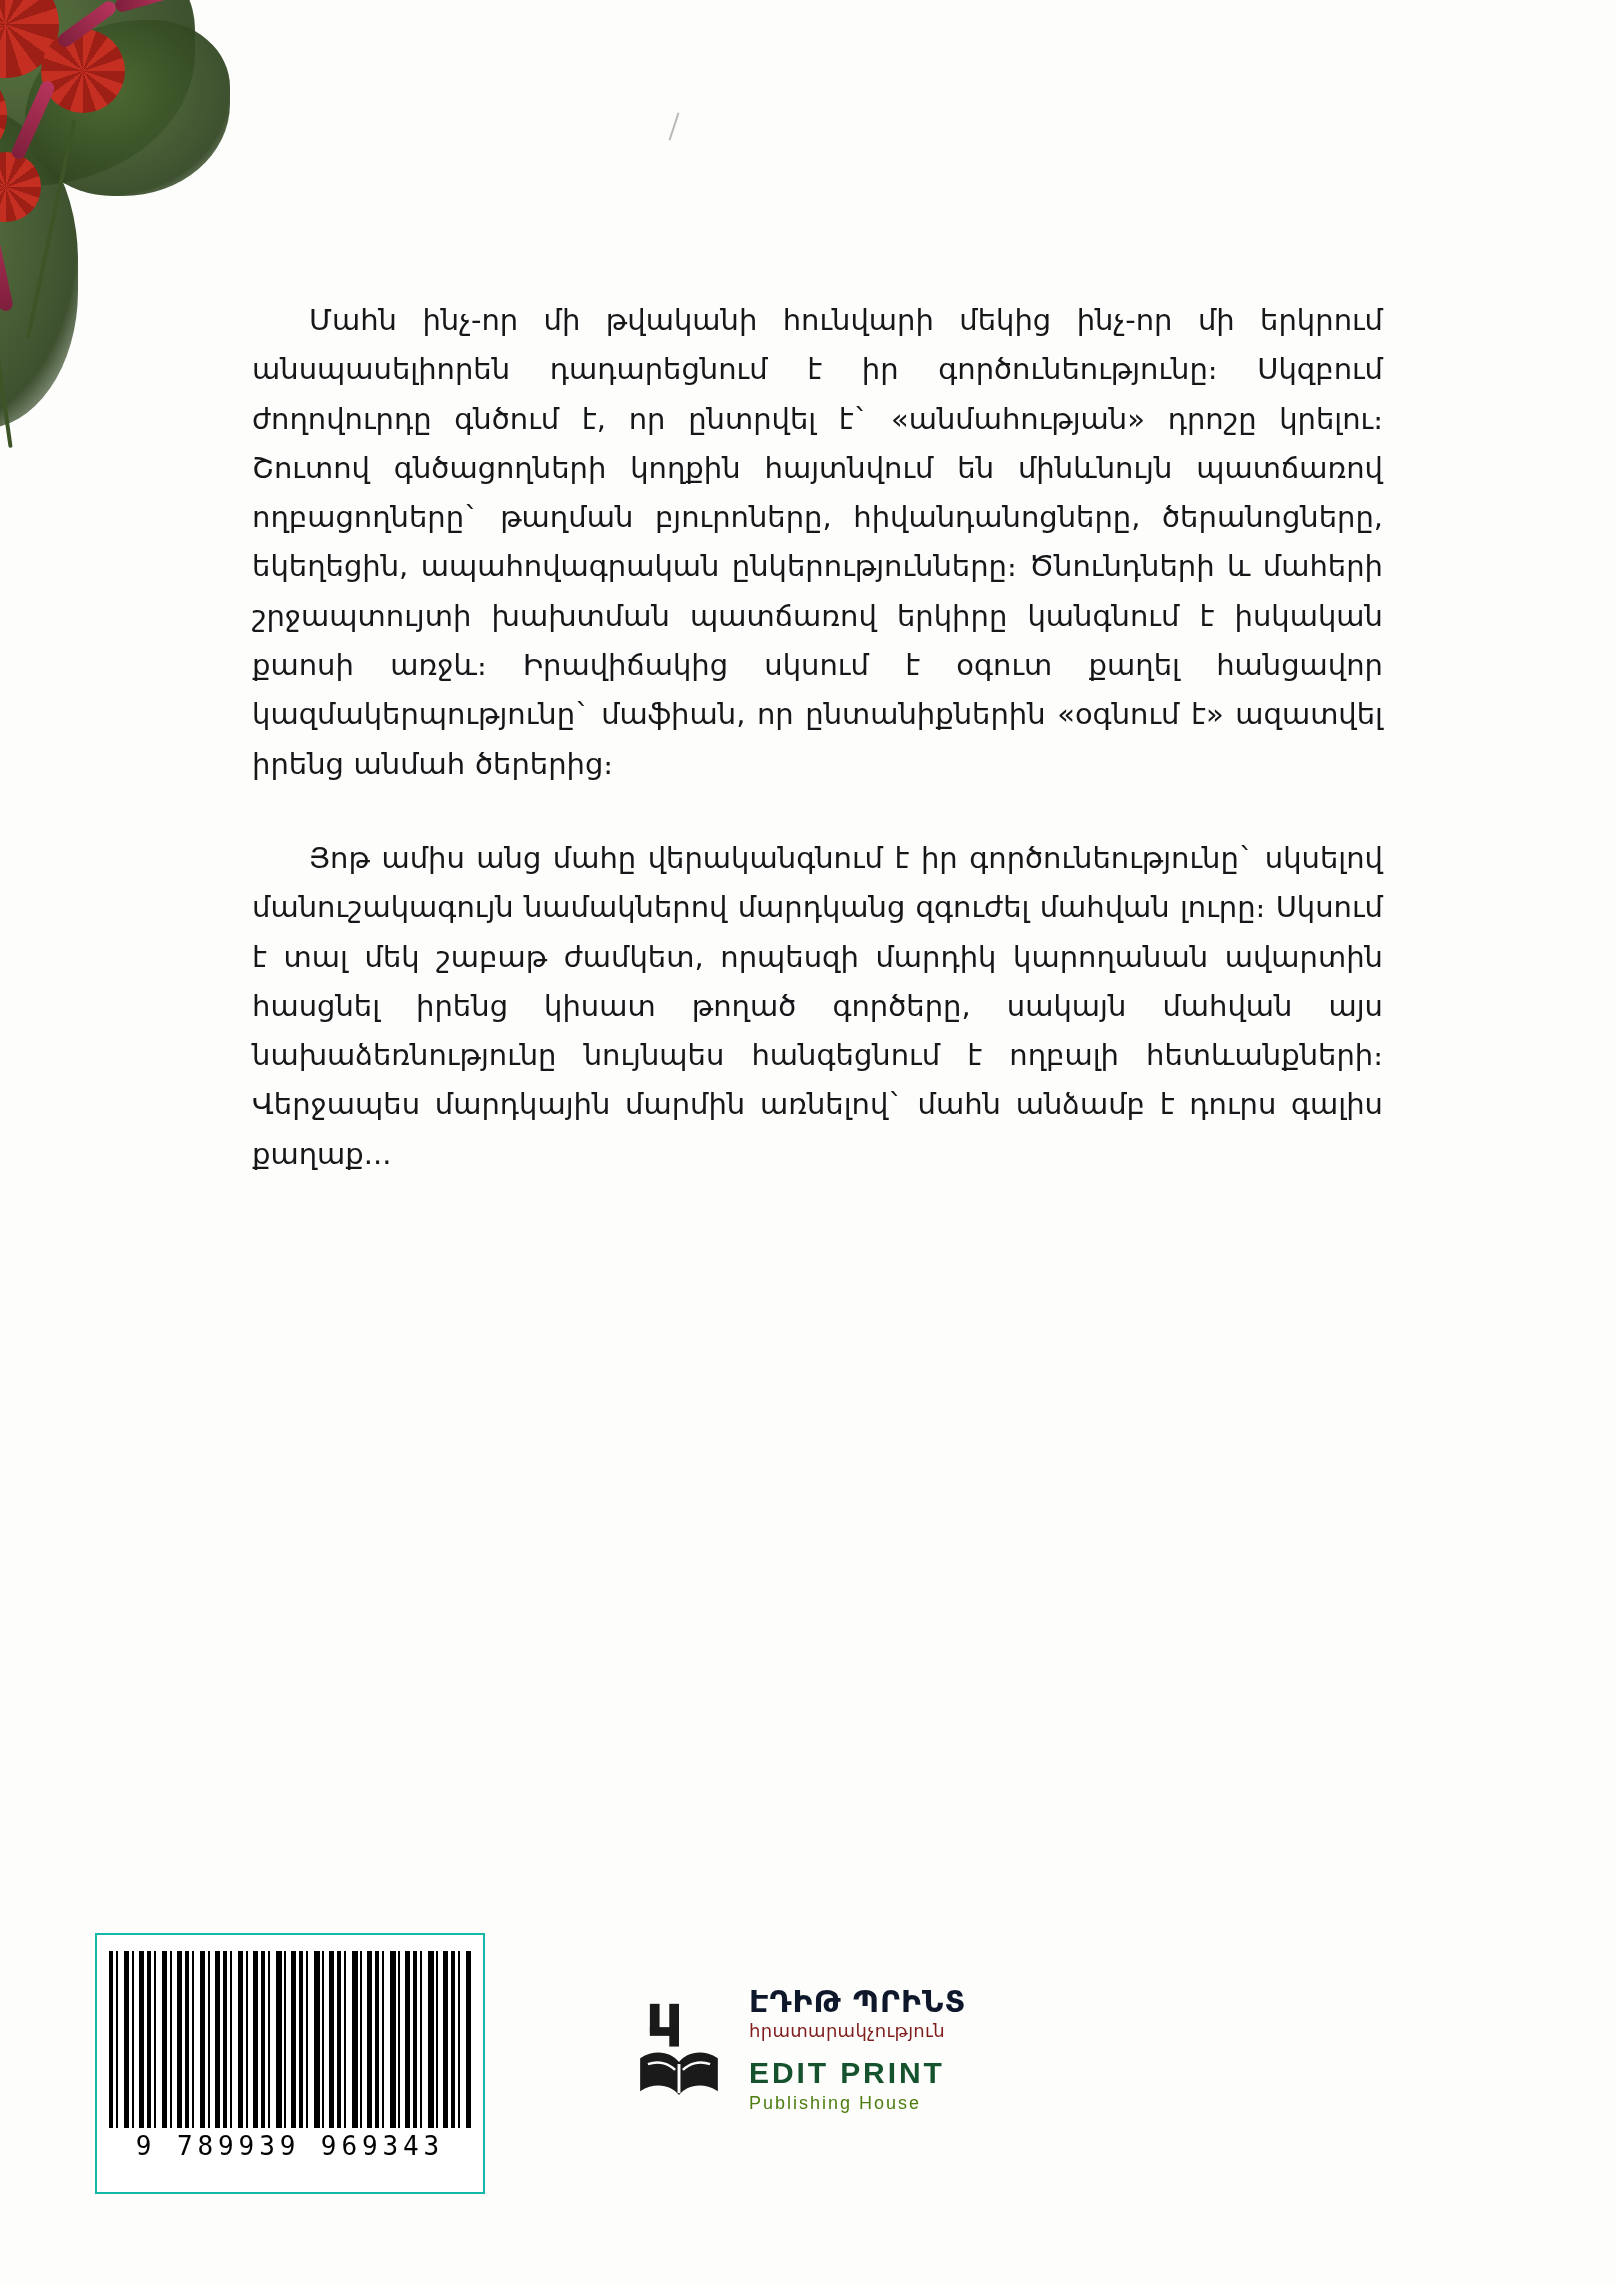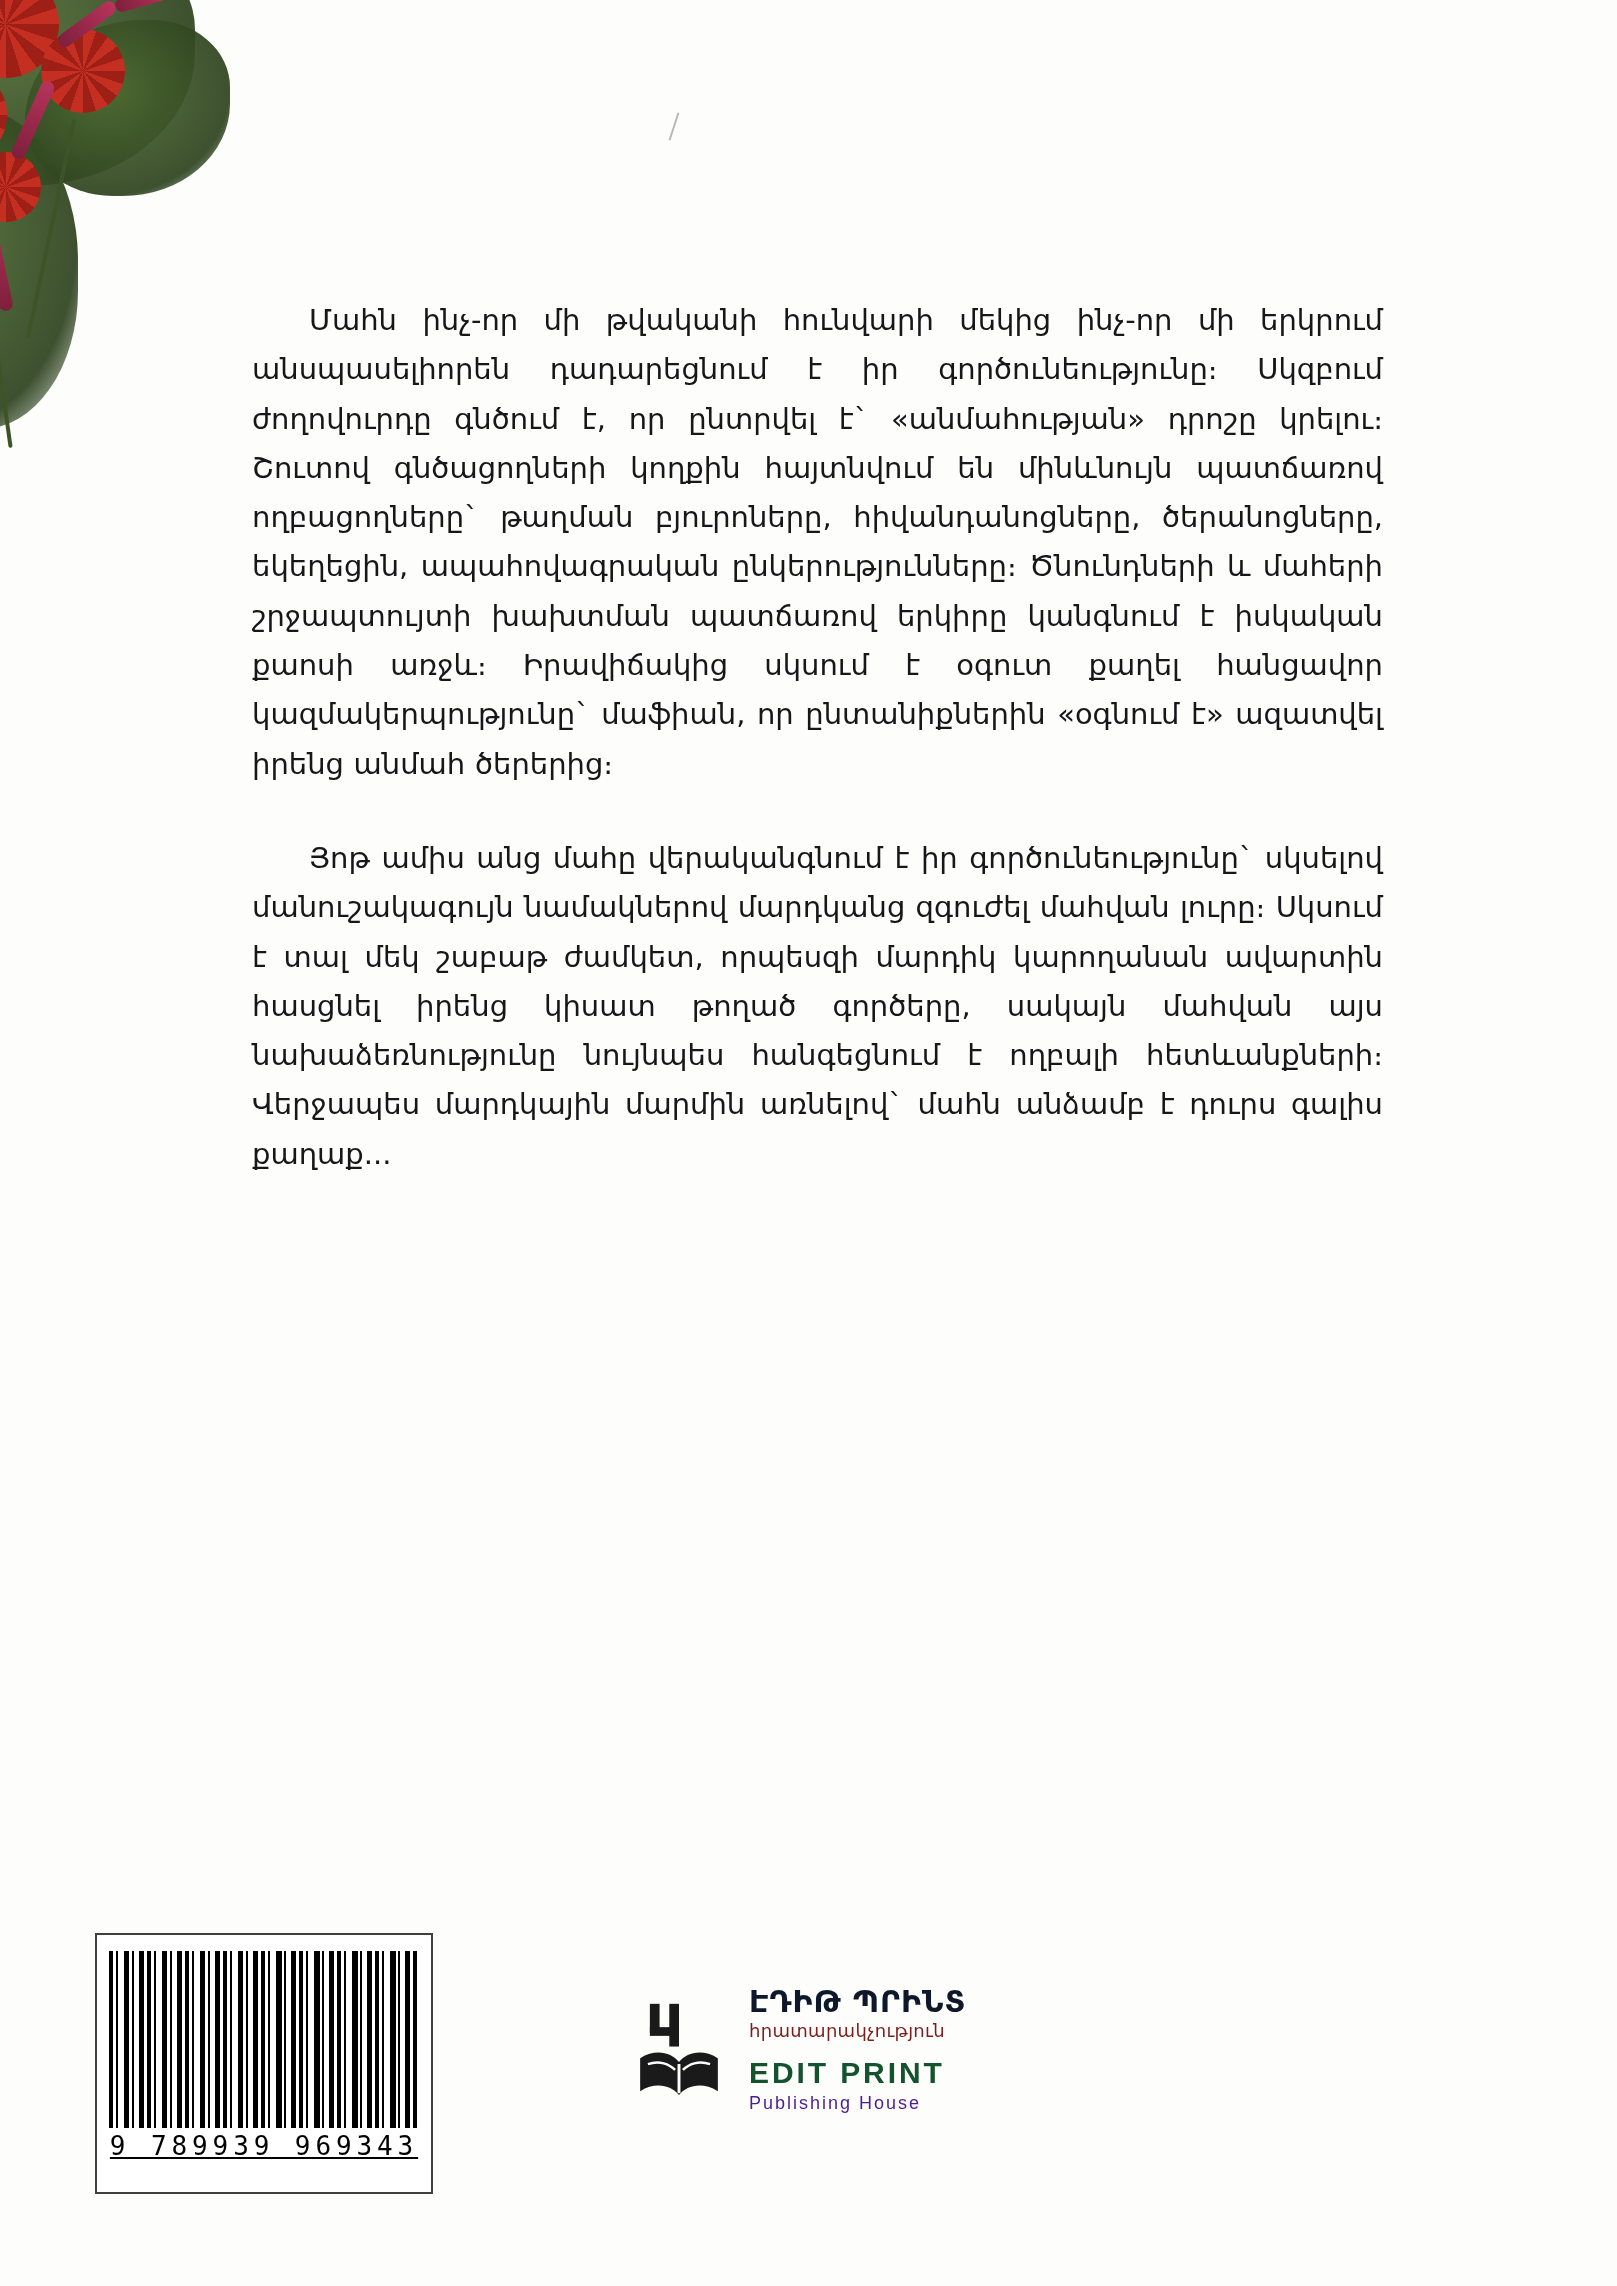--- a/index.html
+++ b/index.html
@@ -93,27 +93,26 @@
     text-indent: 57px;
     word-spacing: 0.5px;
   }
   .para:last-child { margin-bottom: 0; }
 
   
   .barcode-wrap {
     position: absolute;
     left: 95px;
     top: 1933px;
-    width: 338px;
+    width: 390px;
     height: 261px;
     background: #ffffff;
-    border: 2px solid #404040;
+    border: 2px solid #14b8a6;
     box-sizing: border-box;
     padding: 15.6px 11.7px 5.9px 11.7px;
-    text-decoration: underline;
   }
   .bars {
     height: 177px;
     width: 100%;
     background:
       repeating-linear-gradient(90deg,
         #000 0px, #000 3.9px, #fff 3.9px, #fff 6.8px,
         #000 6.8px, #000 8.8px, #fff 8.8px, #fff 14.6px,
         #000 14.6px, #000 20.5px, #fff 20.5px, #fff 23.4px,
         #000 23.4px, #000 25px, #fff 25px, #fff 30px,
@@ -162,21 +161,21 @@
     font-family: "Liberation Sans", sans-serif;
     font-size: 30px;
     font-weight: bold;
     color: #14532d;
     letter-spacing: 2.9px;
     margin-top: 15.6px;
   }
   .pub-en-sub {
     font-family: "Liberation Sans", sans-serif;
     font-size: 18px;
-    color: #4c1d95;
+    color: #4d7c0f;
     letter-spacing: 2px;
     margin-top: 2.9px;
   }
   .hairline {
     position: absolute;
     left: 673px;
     top: 112px;
     width: 2px;
     height: 29px;
     background: #b9b9b4;

